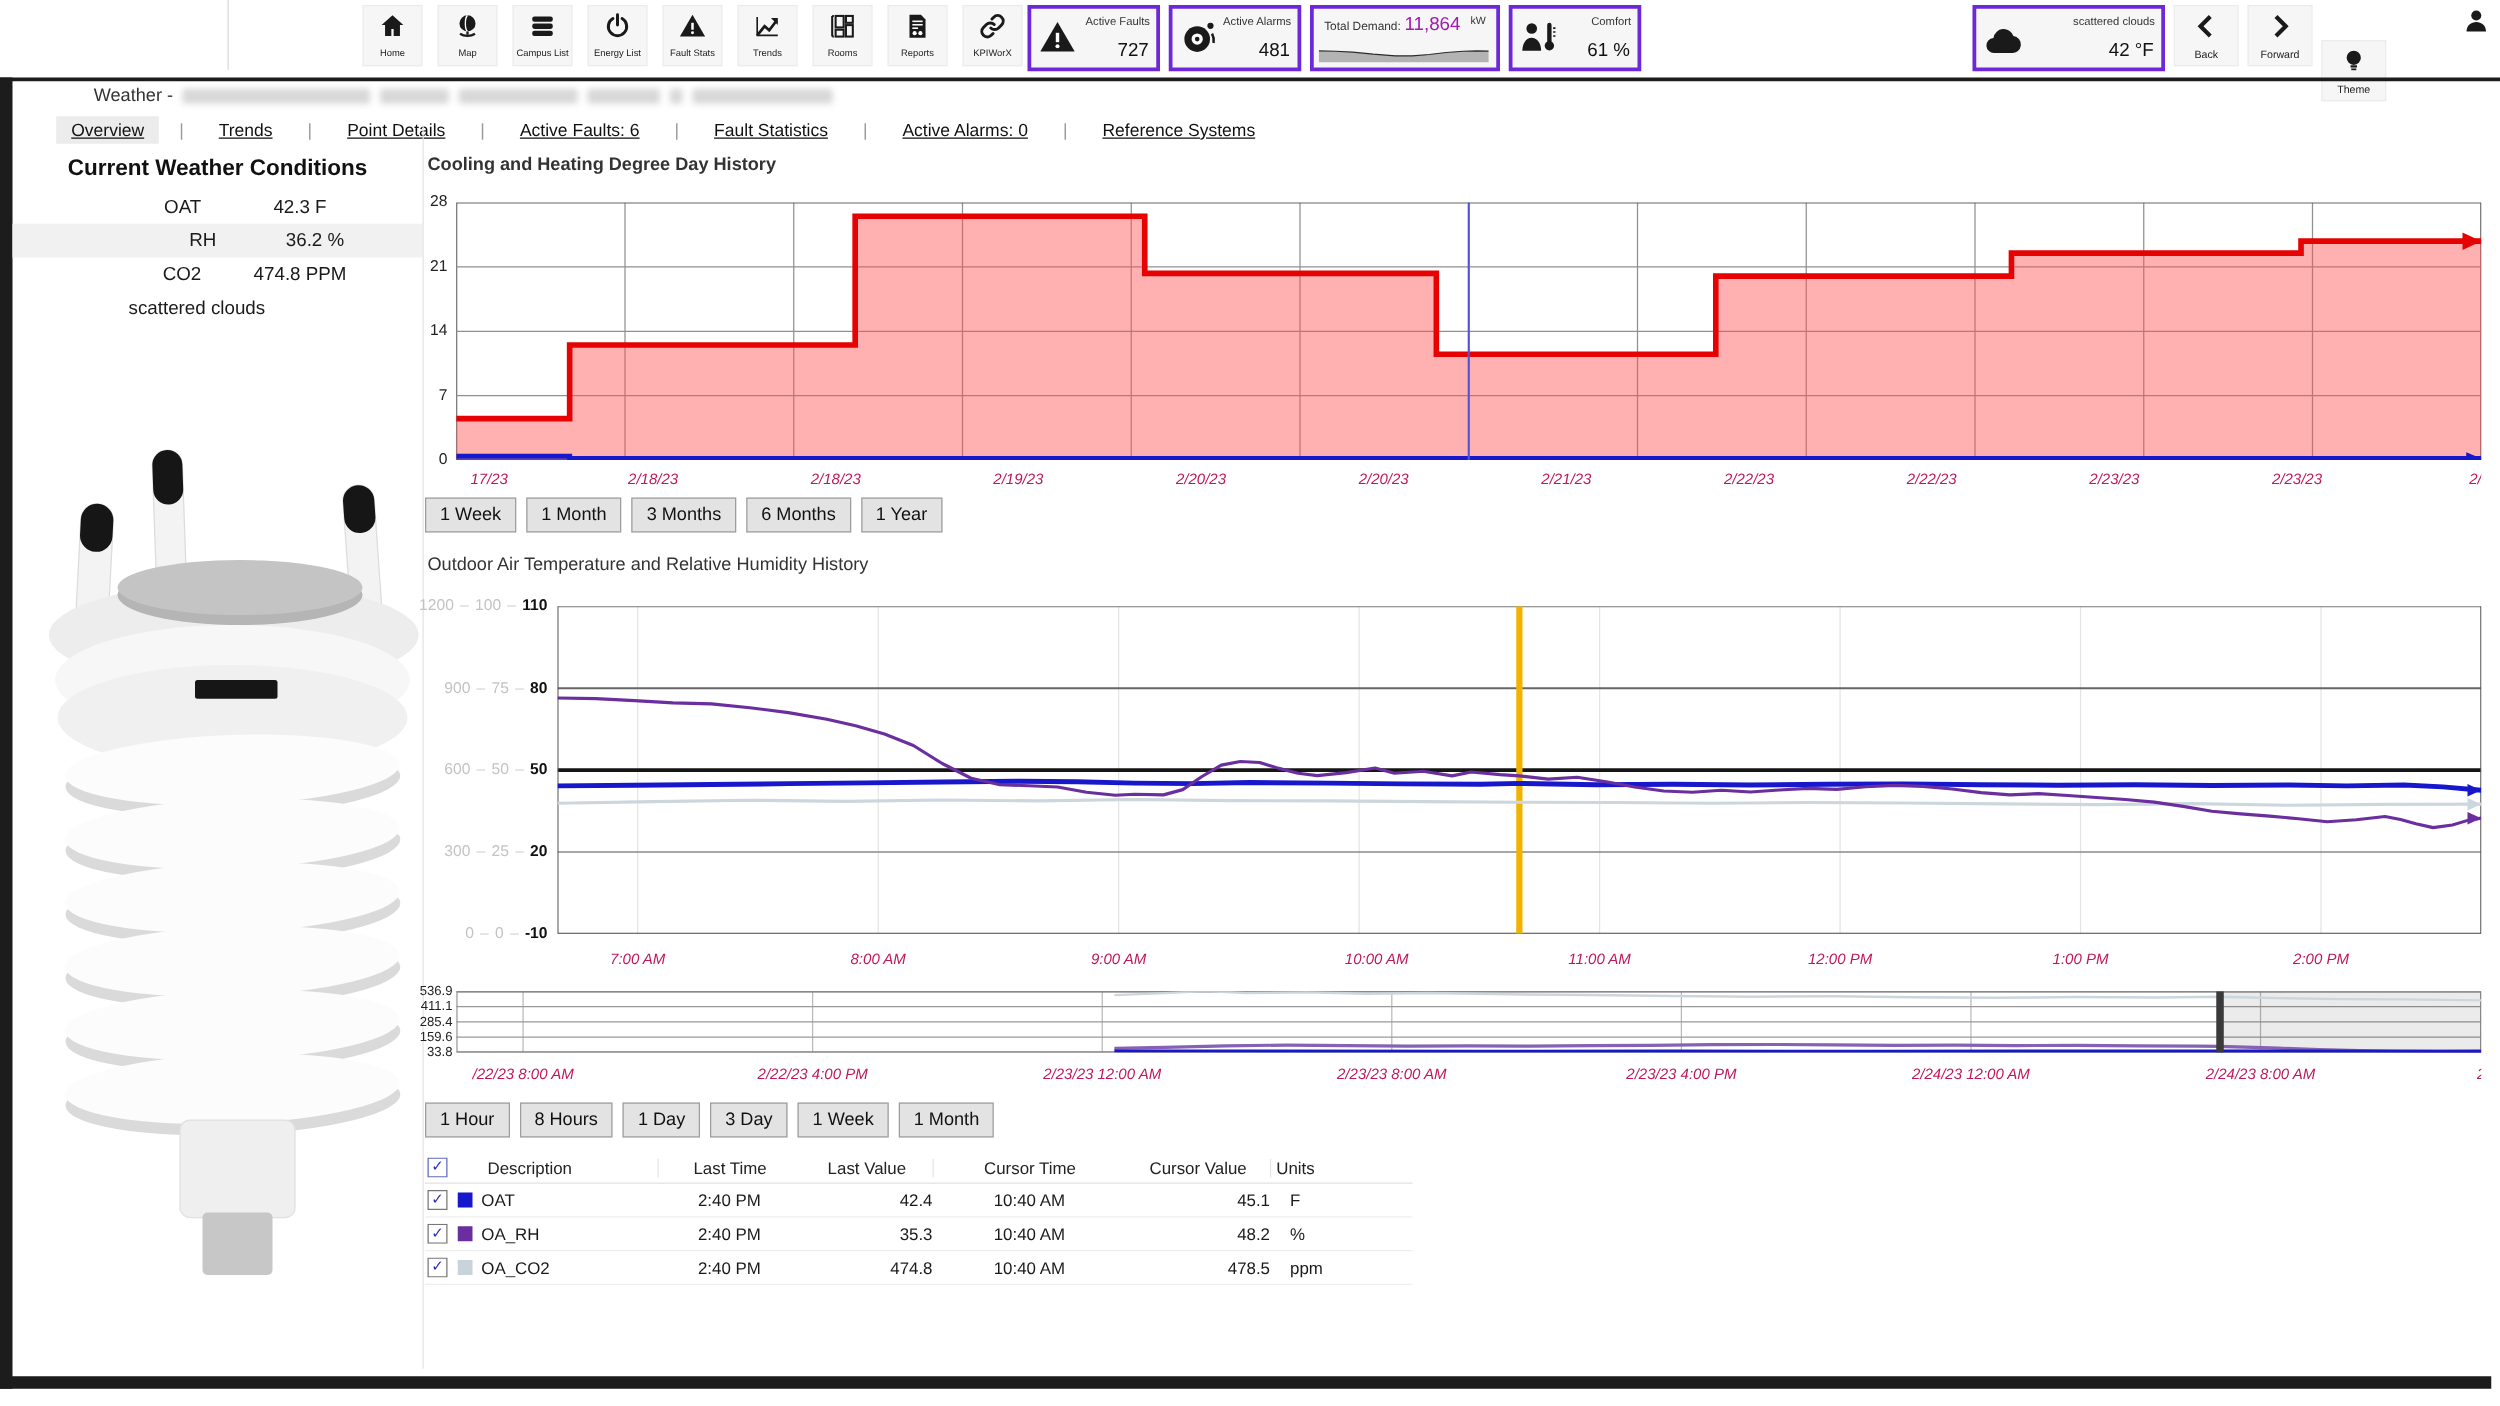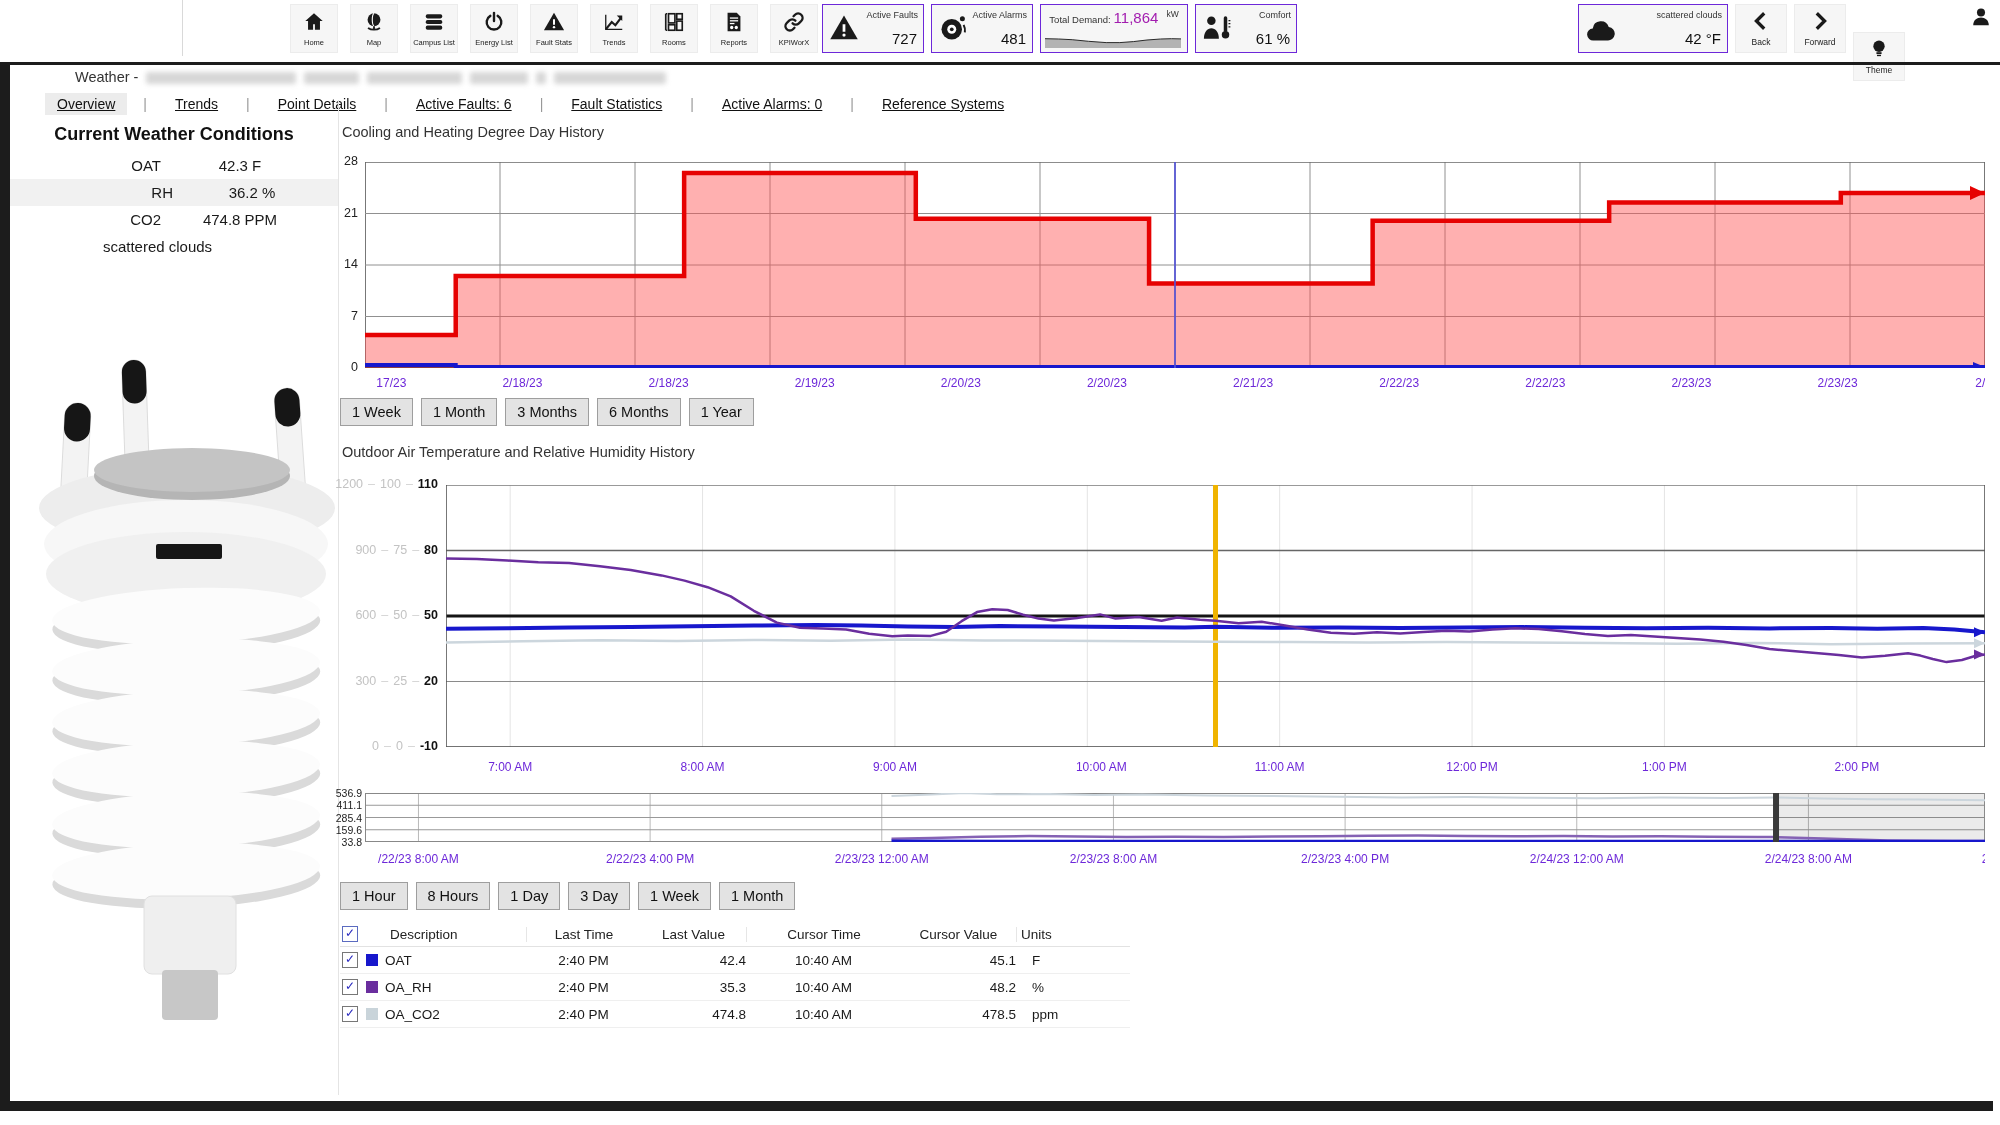--- a/index.html
+++ b/index.html
@@ -8,21 +8,21 @@
   .abs{position:absolute;}
 
   
   .tb-divider{position:absolute;left:182px;top:0;width:1px;height:56px;background:#d9d9d9;}
   .tb-icons{position:absolute;left:290px;top:4px;display:flex;gap:12px;}
   .tb-tile{width:46px;height:47px;background:#f6f6f6;border:1px solid #ececec;
            display:flex;flex-direction:column;align-items:center;justify-content:center;cursor:pointer;}
   .tb-tile svg{width:23px;height:23px;}
   .tb-tile .lbl{font-size:7.5px;margin-top:1px;white-space:nowrap;color:#222;}
   .tb-stats{position:absolute;left:822px;top:4px;display:flex;gap:7px;}
-  .stat-tile{position:relative;width:100px;height:47px;background:#f6f6f6;border:1px solid #6d28d9;cursor:pointer;}
+  .stat-tile{position:relative;width:100px;height:47px;background:#f6f6f6;border:3px solid #6d28d9;cursor:pointer;}
   .stat-tile .s-icon{position:absolute;left:6px;top:8px;}
   .stat-tile .s-icon svg{width:30px;height:30px;}
   .stat-tile .s-label{position:absolute;right:5px;top:5px;font-size:9px;color:#333;}
   .stat-tile .s-value{position:absolute;right:6px;bottom:5px;font-size:15px;color:#111;}
   .demand-tile{width:146px;}
   .demand-top{position:absolute;left:0;top:4px;width:100%;text-align:center;font-size:0;}
   .demand-top .d-lbl{font-size:9.5px;color:#333;}
   .demand-top .d-val{font-size:15px;color:#a21caf;margin-left:3px;}
   .demand-top .d-unit{font-size:8.5px;color:#333;margin-left:8px;vertical-align:top;}
   .demand-spark{position:absolute;left:4px;bottom:4px;}
@@ -52,21 +52,21 @@
   .cond-row{display:grid;grid-template-columns:165px 130px;height:27px;align-items:center;font-size:15px;}
   .cond-row.alt{background:#f1f1f1;padding-left:12px;}
   .cond-label{text-align:right;padding-right:14px;}
   .cond-value{text-align:center;}
   .cond-footer{height:27px;line-height:27px;text-align:center;font-size:15px;width:295px;}
   .left-divider{position:absolute;left:338px;top:100px;width:1px;height:995px;background:#e4e4e4;}
 
   
   .chart-title{position:absolute;font-size:14.5px;color:#333;}
   .ylab{position:absolute;right:0;font-size:12.5px;color:#222;}
-  .xlab{position:absolute;transform:translateX(-50%);font-size:12px;color:#6d28d9;white-space:nowrap;}
+  .xlab{position:absolute;transform:translateX(-50%);font-size:12px;color:#be185d;white-space:nowrap;font-style:italic;}
   .mini-ylab{position:absolute;right:0;font-size:10.5px;color:#222;}
 
   .ax2-row{position:absolute;right:0;display:flex;align-items:flex-end;gap:5px;font-size:12.5px;}
   .ax2-co2,.ax2-rh{color:#c3c3c3;}
   .ax2-dash{color:#d2d2d2;}
   .ax2-temp{color:#111;font-weight:bold;}
 
   .btn-row{position:absolute;display:flex;gap:8px;}
   .range-btn{background:#e3e3e3;border:1px solid #9e9e9e;font-family:"Liberation Sans",sans-serif;
              font-size:14.5px;color:#111;padding:5px 11px;cursor:pointer;white-space:nowrap;}
@@ -333,21 +333,21 @@
       <ellipse cx="154" cy="472" rx="134" ry="28" fill="#fcfcfc"></ellipse>
     </g>
     <g transform="rotate(-2 154 523)">
       <ellipse cx="154" cy="532" rx="134" ry="28" fill="#dadada"></ellipse>
       <ellipse cx="154" cy="523" rx="134" ry="28" fill="#fcfcfc"></ellipse>
     </g>
     <rect x="112" y="548" width="92" height="78" rx="8" fill="#efefef" stroke="#e0e0e0"></rect>
     <rect x="130" y="622" width="56" height="50" rx="4" fill="#c7c7c7"></rect>
   </svg>
 
-<div class="chart-title" style="left:342px;top:124px;">Cooling and Heating Degree Day History</div>
+<div class="chart-title" style="left:342px;top:124px;font-weight:bold;">Cooling and Heating Degree Day History</div>
 <div class="abs" id="c1-ylabels" style="left:318px;top:162px;width:40px;height:206px;">
     <span class="ylab" style="top: -8px;">28</span>
     <span class="ylab" style="top: 43.5px;">21</span>
     <span class="ylab" style="top: 95px;">14</span>
     <span class="ylab" style="top: 146.5px;">7</span>
     <span class="ylab" style="top: 198px;">0</span>
   </div>
 <svg class="abs" id="chart1" style="left:365px;top:162px;" width="1620" height="206" viewBox="0 0 1620 206">
     <line x1="0" y1="0" x2="0" y2="206" stroke="#555" stroke-width="1.6"></line>
     <line x1="135" y1="0" x2="135" y2="206" stroke="#909090" stroke-width="1"></line>

